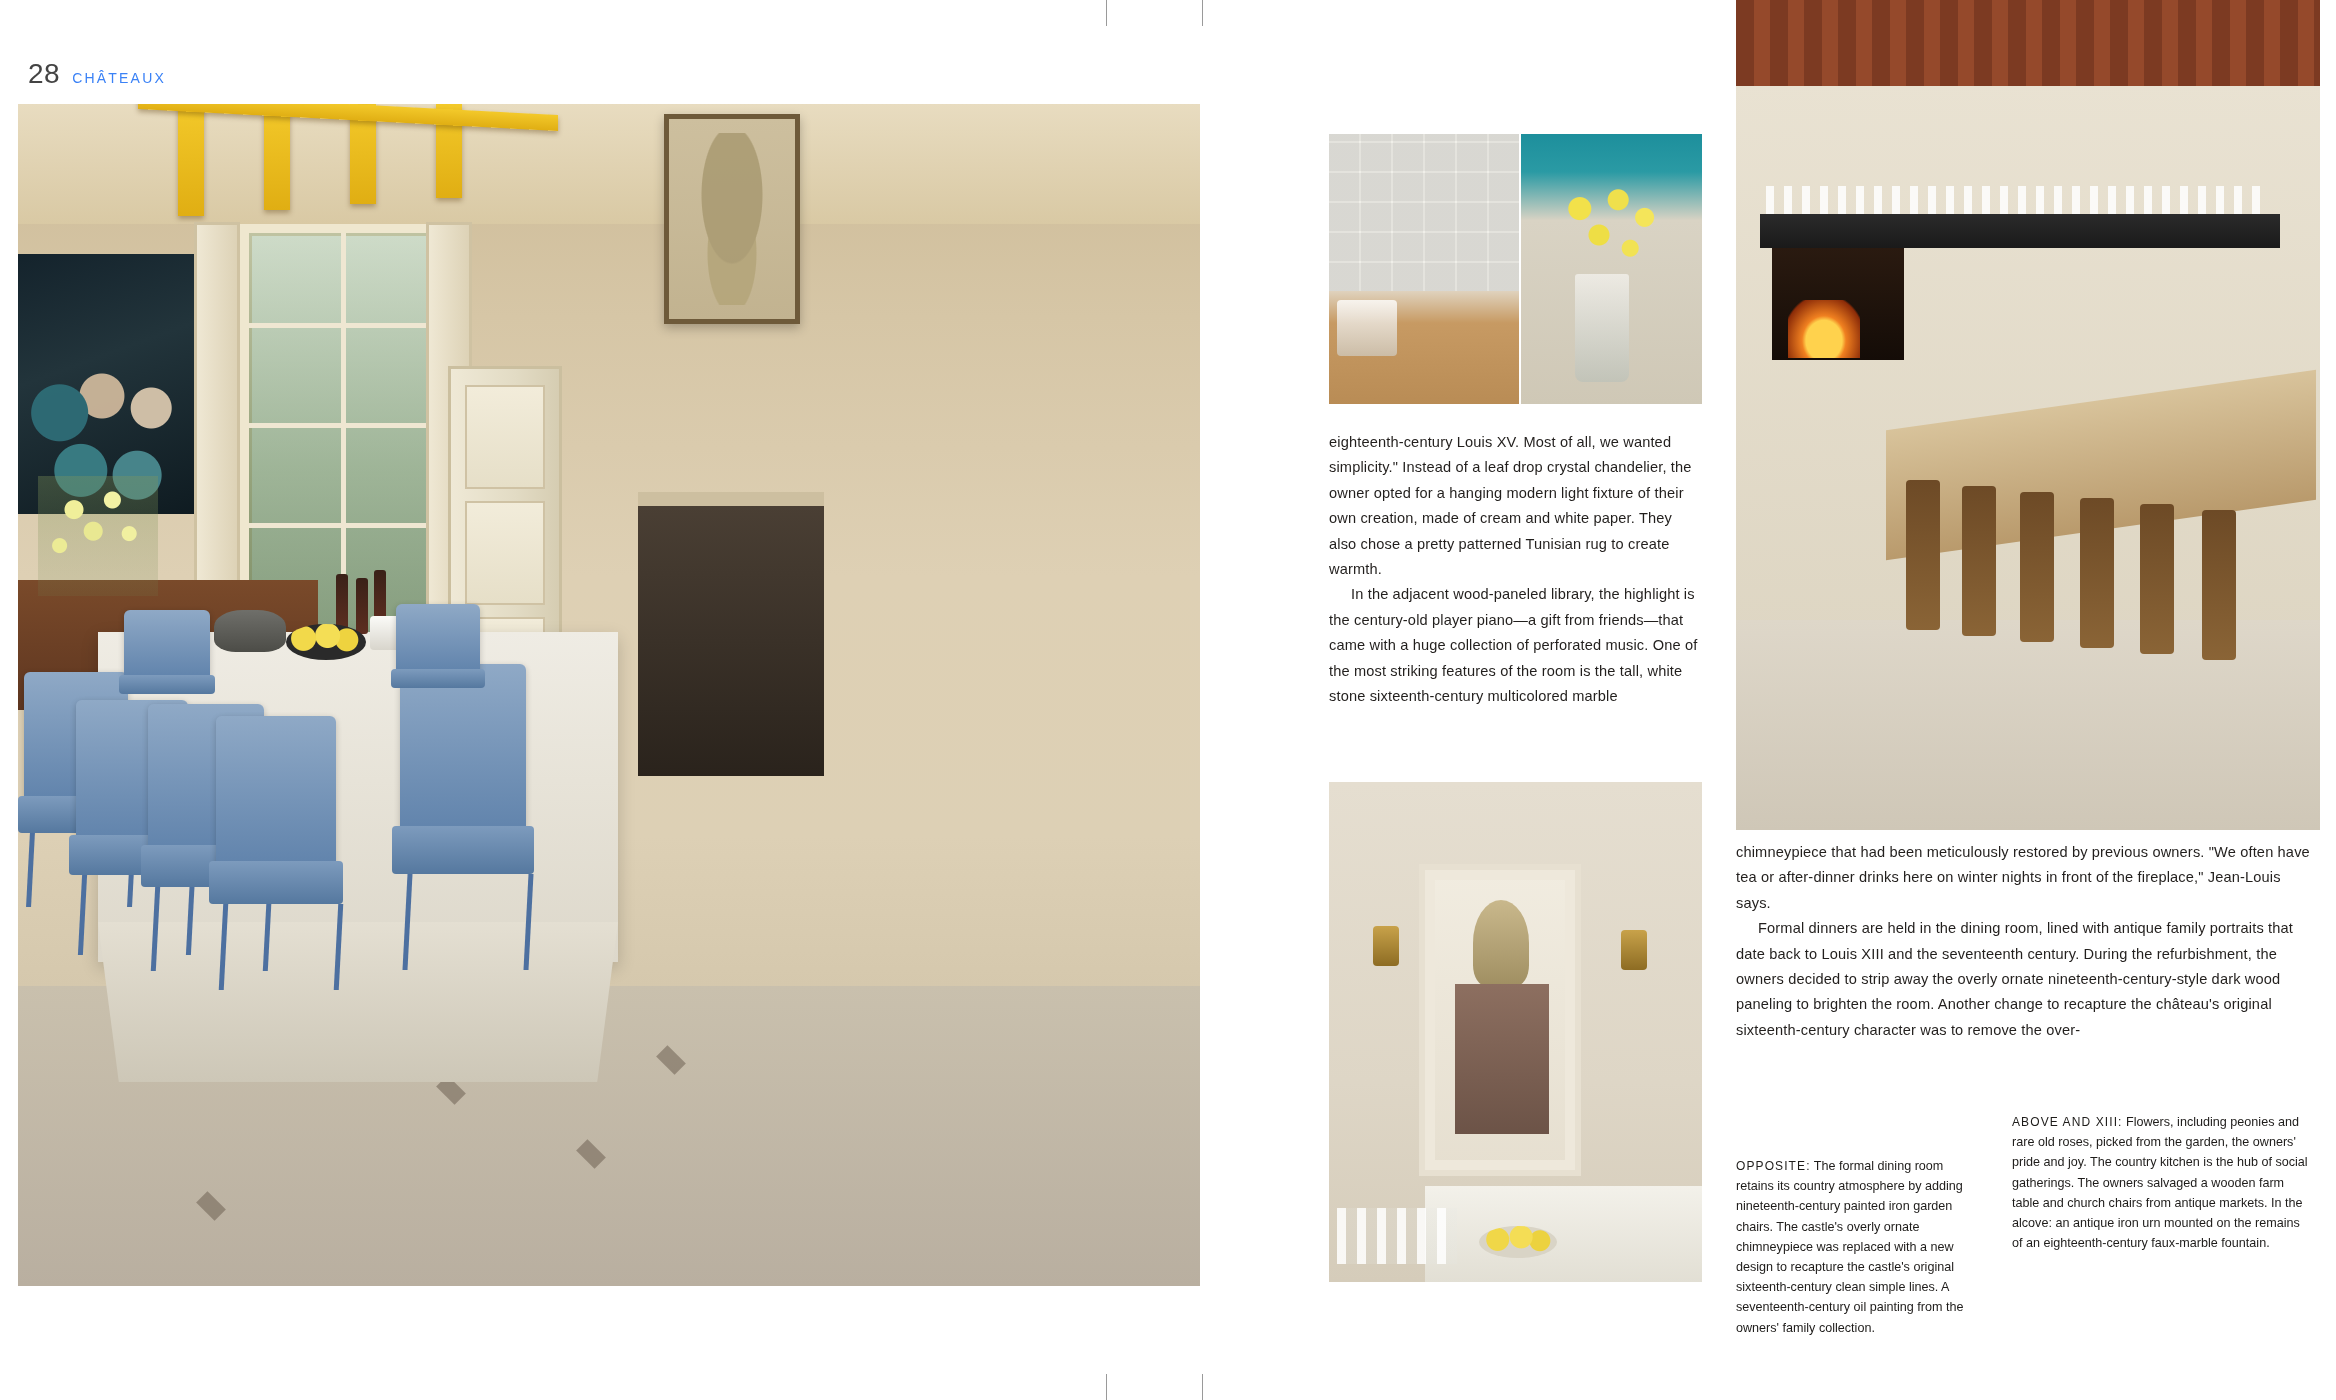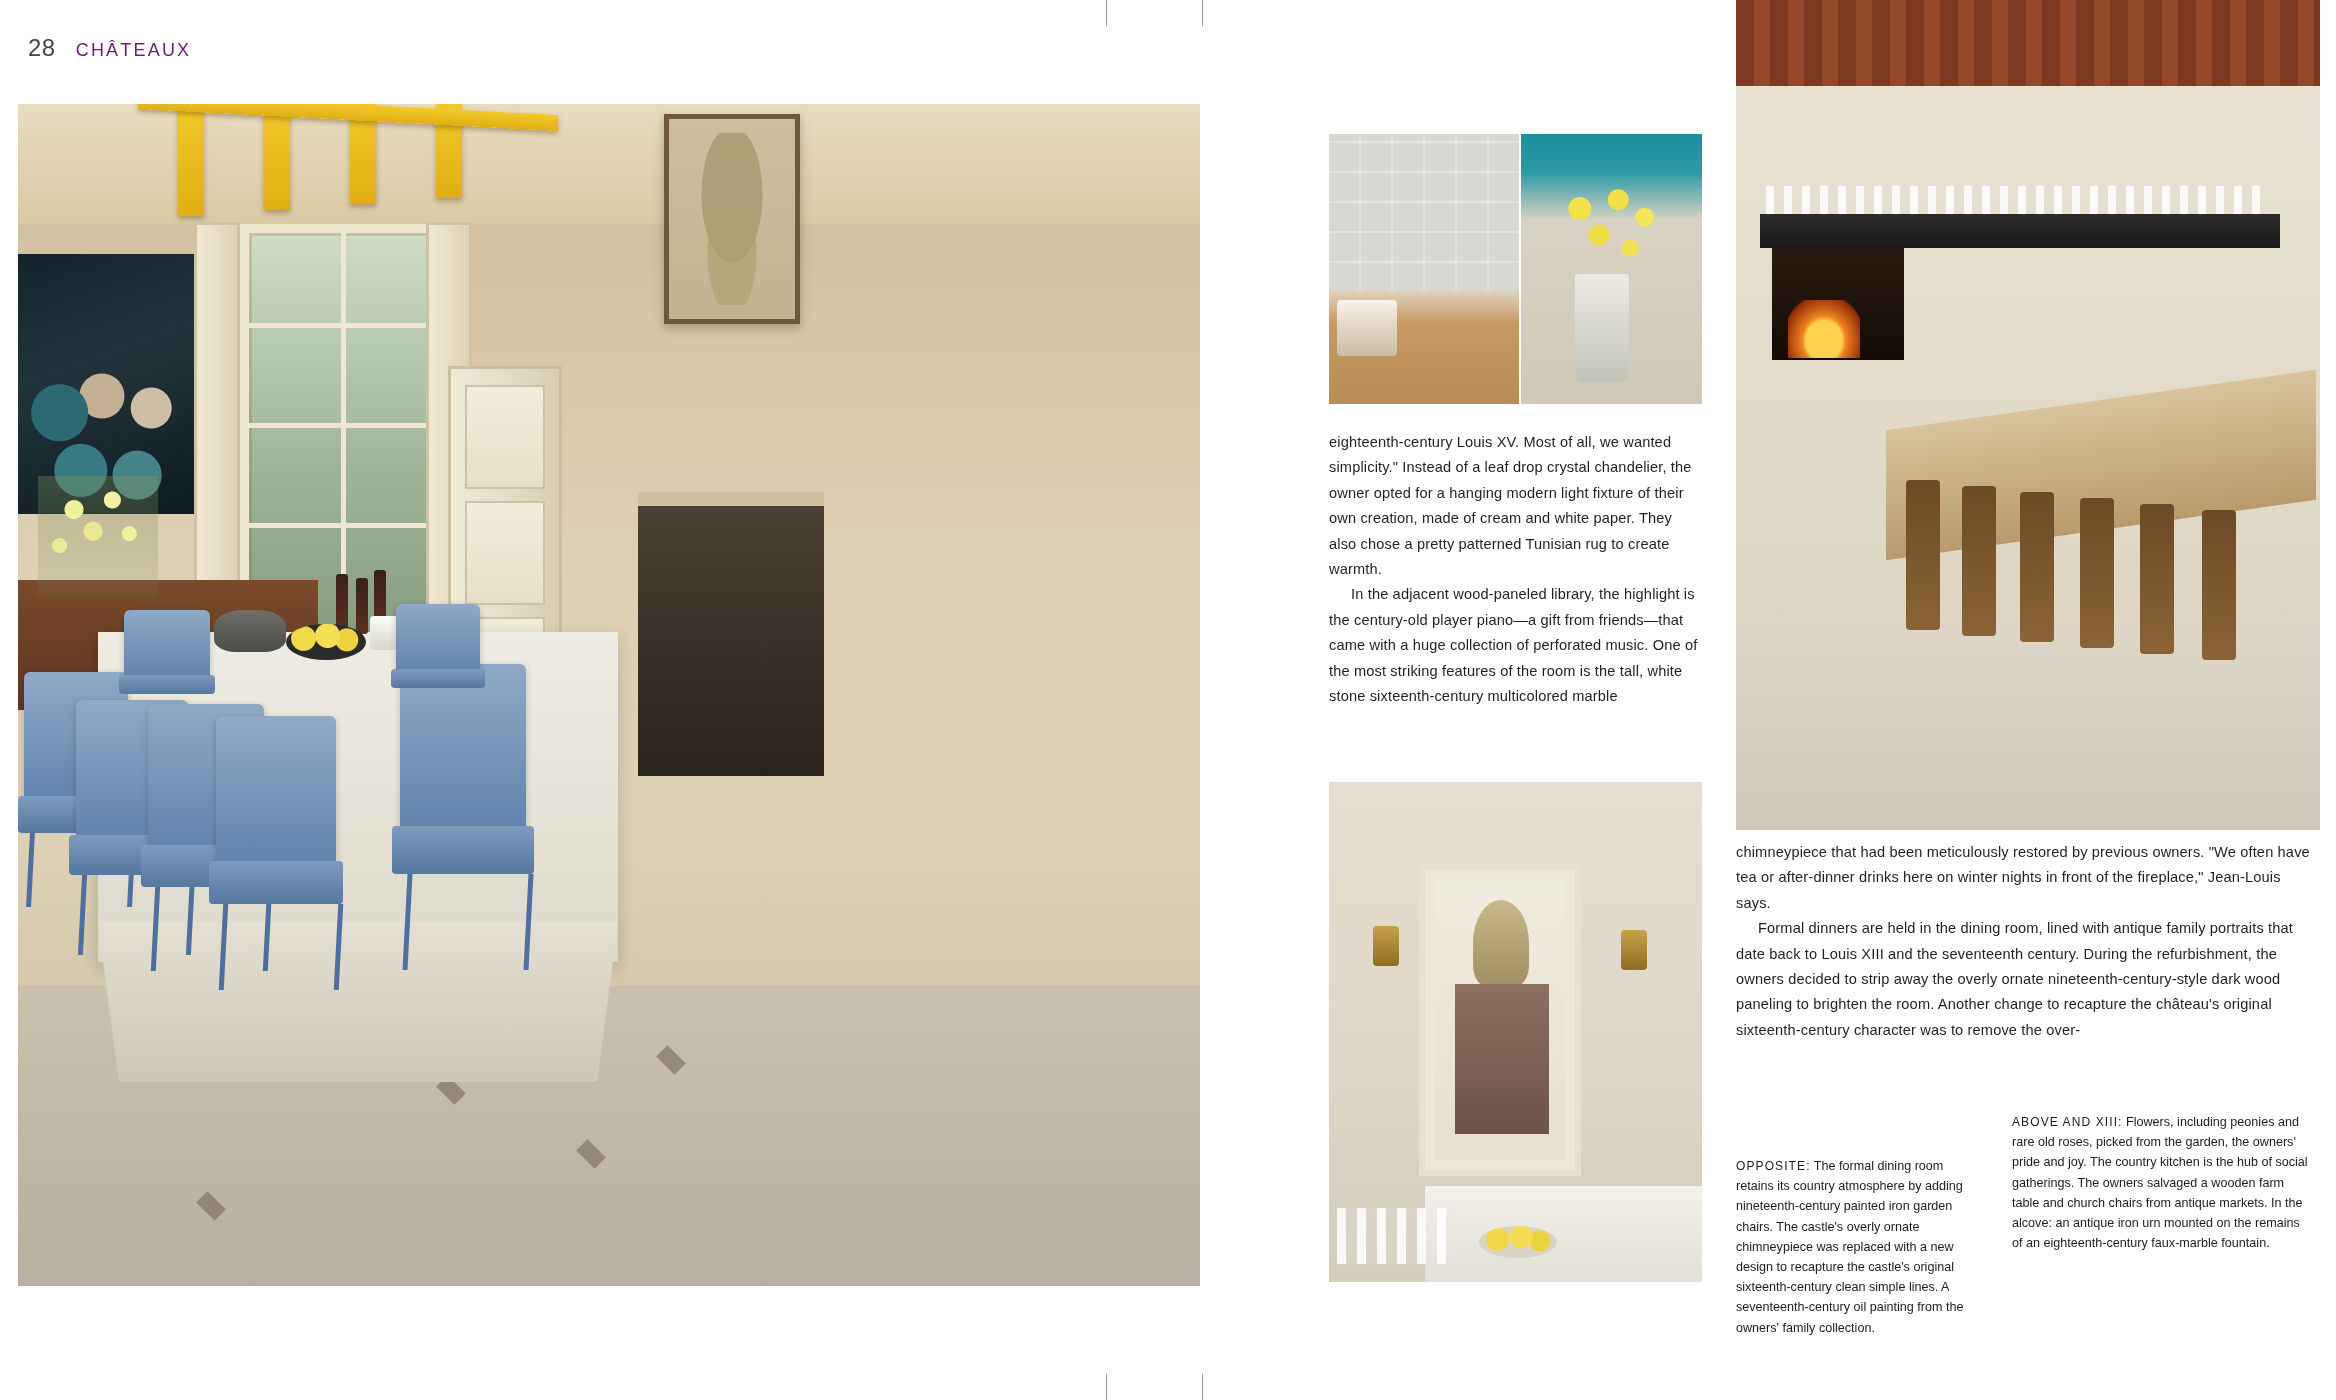--- a/index.html
+++ b/index.html
@@ -31,29 +31,29 @@
   .folio {
     position: absolute;
     left: 28px;
     top: 34px;
     display: flex;
     align-items: baseline;
     gap: 12px;
     color: #3a3a3a;
   }
   .folio .num {
-    font-size: 24px;
+    font-size: 28px;
     letter-spacing: 0.5px;
     color: #444;
+    margin-top: 24px;
   }
   .folio .label {
-    font-size: 18px;
+    font-size: 14px;
     letter-spacing: 2.2px;
-    color: #701a75;
-    margin-left: 8px;
+    color: #3b82f6;
   }
 
   
   .photo {
     position: absolute;
     overflow: hidden;
     background: #cfcabb;
   }
 
   

